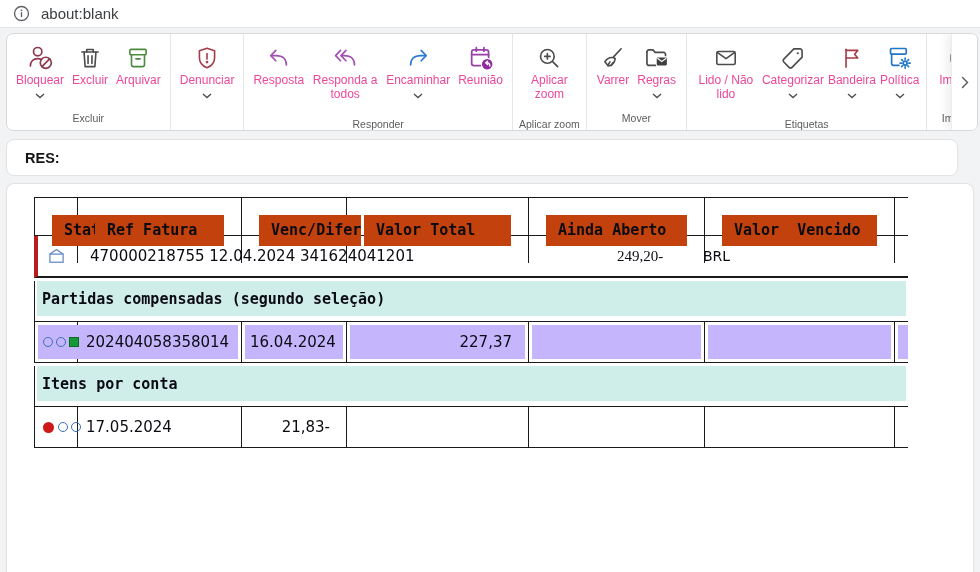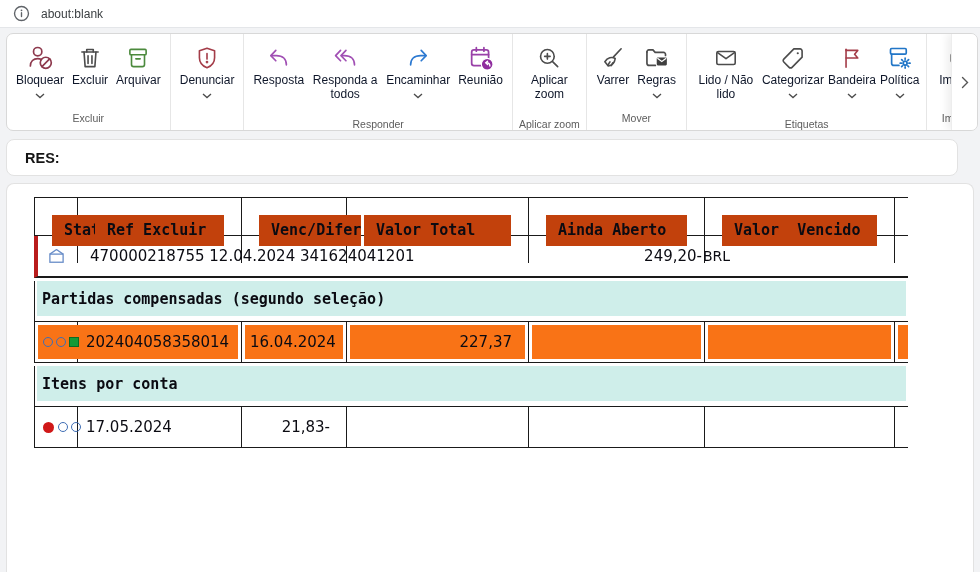--- a/index.html
+++ b/index.html
@@ -6,33 +6,33 @@
   html,body { margin:0; padding:0; }
   body {
     width:980px; height:572px; position:relative; overflow:hidden;
     background:#f2f3f5; font-family:"Liberation Sans",sans-serif; color:#333;
   }
   
   .topbar {
     position:absolute; top:0; left:0; right:0; height:28px; background:#fff;
     border-bottom:1px solid #e4e6e9; display:flex; align-items:center; padding-left:13px; gap:11px;
   }
-  .url { font-size:12px; color:#3c4043; }
+  .url { font-size:15px; color:#3c4043; }
 
   
   .ribbon {
     position:absolute; top:33px; left:6px; right:2px; height:98px;
     background:#fff; border:1px solid #d8d8d8; border-radius:7px;
     display:flex; overflow:hidden;
   }
   .rgroup { display:flex; flex-direction:column; border-right:1px solid #e6e6e6; flex:0 0 auto; }
   .rbuttons { flex:1; display:flex; justify-content:center; align-items:flex-start; padding:7px 5px 0; }
   .rbtn { display:flex; flex-direction:column; align-items:center; padding:0 4px; cursor:pointer; border-radius:4px; }
   .ric { height:33px; display:flex; align-items:center; justify-content:center; }
-  .rlbl { font-size:12px; line-height:13.5px; color:#0f172a; text-align:center; white-space:nowrap; }
+  .rlbl { font-size:12px; line-height:13.5px; color:#ec4899; text-align:center; white-space:nowrap; }
   .rlbl.wrap { white-space:normal; }
   .rchev { height:12px; display:flex; align-items:center; margin-top:2px; }
   .rgrouplabel { font-size:10.5px; color:#5c5c5c; text-align:center; padding:3px 2px 6px; white-space:nowrap; overflow:hidden; }
   svg.icon { fill:none; stroke-width:1.5; stroke-linecap:round; stroke-linejoin:round; }
   .more {
     position:absolute; right:0; top:0; bottom:0; width:26px; background:#fff;
     border-left:1px solid #ededed; box-shadow:-4px 0 8px rgba(0,0,0,.07);
     display:flex; align-items:center; justify-content:center; cursor:pointer;
   }
 
@@ -60,27 +60,27 @@
            font-weight:bold; font-size:15px; line-height:31px; padding-left:12px; white-space:pre; }
   .srow { display:block; height:41px; border-left:1px solid #1a1a1a; border-bottom:1px solid #1a1a1a; width:874px; }
   .sspan { margin:3px 2px; background:#cfeeea; height:35px; display:flex; align-items:center;
            font-family:"DejaVu Sans Mono",monospace; font-weight:bold; font-size:15px;
            padding-left:5px; white-space:pre; }
   .sumrow { position:relative; height:42px; border-left:4px solid #b91c1c; border-bottom:2px solid #1a1a1a;
             width:874px; font-family:"DejaVu Sans",sans-serif; font-size:15px; }
   .sum-icon { position:absolute; left:9px; top:50%; transform:translateY(-50%); display:flex; }
   .sum-text { position:absolute; left:52px; top:50%; transform:translateY(-50%); white-space:pre; }
   .sum-right { position:absolute; left:540px; top:0; height:100%; display:flex; align-items:center; }
-  .sum-amt { display:inline-block; width:124px; text-align:right; }
+  .sum-amt { display:inline-block; width:124px; text-align:center;font-family:Liberation Serif, serif; }
   .sum-cur { margin-left:1px; font-size:14px; }
   .drow { height:41px; }
   .dcell { border-right:1px solid #1a1a1a; display:flex; }
   .dfill { flex:1; margin:3px; display:flex; align-items:center; font-size:15px;
            font-family:"DejaVu Sans",sans-serif; padding:0 5px; white-space:pre; }
-  .filled .dfill { background:#f97316; }
+  .filled .dfill { background:#c4b5fd; }
   .num { justify-content:flex-end; padding-right:13px; }
   .stat { padding-left:5px; gap:1px; }
   .circ { width:10px; height:10px; border:1.6px solid #3f6eb5; border-radius:50%; display:inline-block; margin-right:2px; }
   .sq   { width:10px; height:10px; background:#169a36; border:1px solid #0c6b24; display:inline-block; }
   .dotred { width:11px; height:11px; background:#d01818; border-radius:50%; display:inline-block; margin-right:3px; }
 
   
   .brand { position:absolute; left:14px; bottom:22px; display:flex; align-items:center; gap:7px; color:#46203c; }
   .brand-name { font-size:27px; font-weight:bold; letter-spacing:2.5px; color:#46203c;
                 font-family:"DejaVu Sans",sans-serif; }
@@ -371,21 +371,21 @@
 
 <div class="content">
 
   <div class="sap">
 
     <div class="trow thead-row">
       <div class="hcell">
           <span class="hspan">Stat</span>
         </div>
       <div class="hcell">
-          <span class="hspan">Ref Excluir</span>
+          <span class="hspan">Ref Fatura</span>
         </div>
       <div class="hcell">
           <span class="hspan">Venc/Difer</span>
         </div>
       <div class="hcell">
           <span class="hspan">Valor Total</span>
         </div>
       <div class="hcell">
           <span class="hspan">Ainda Aberto</span>
         </div>

